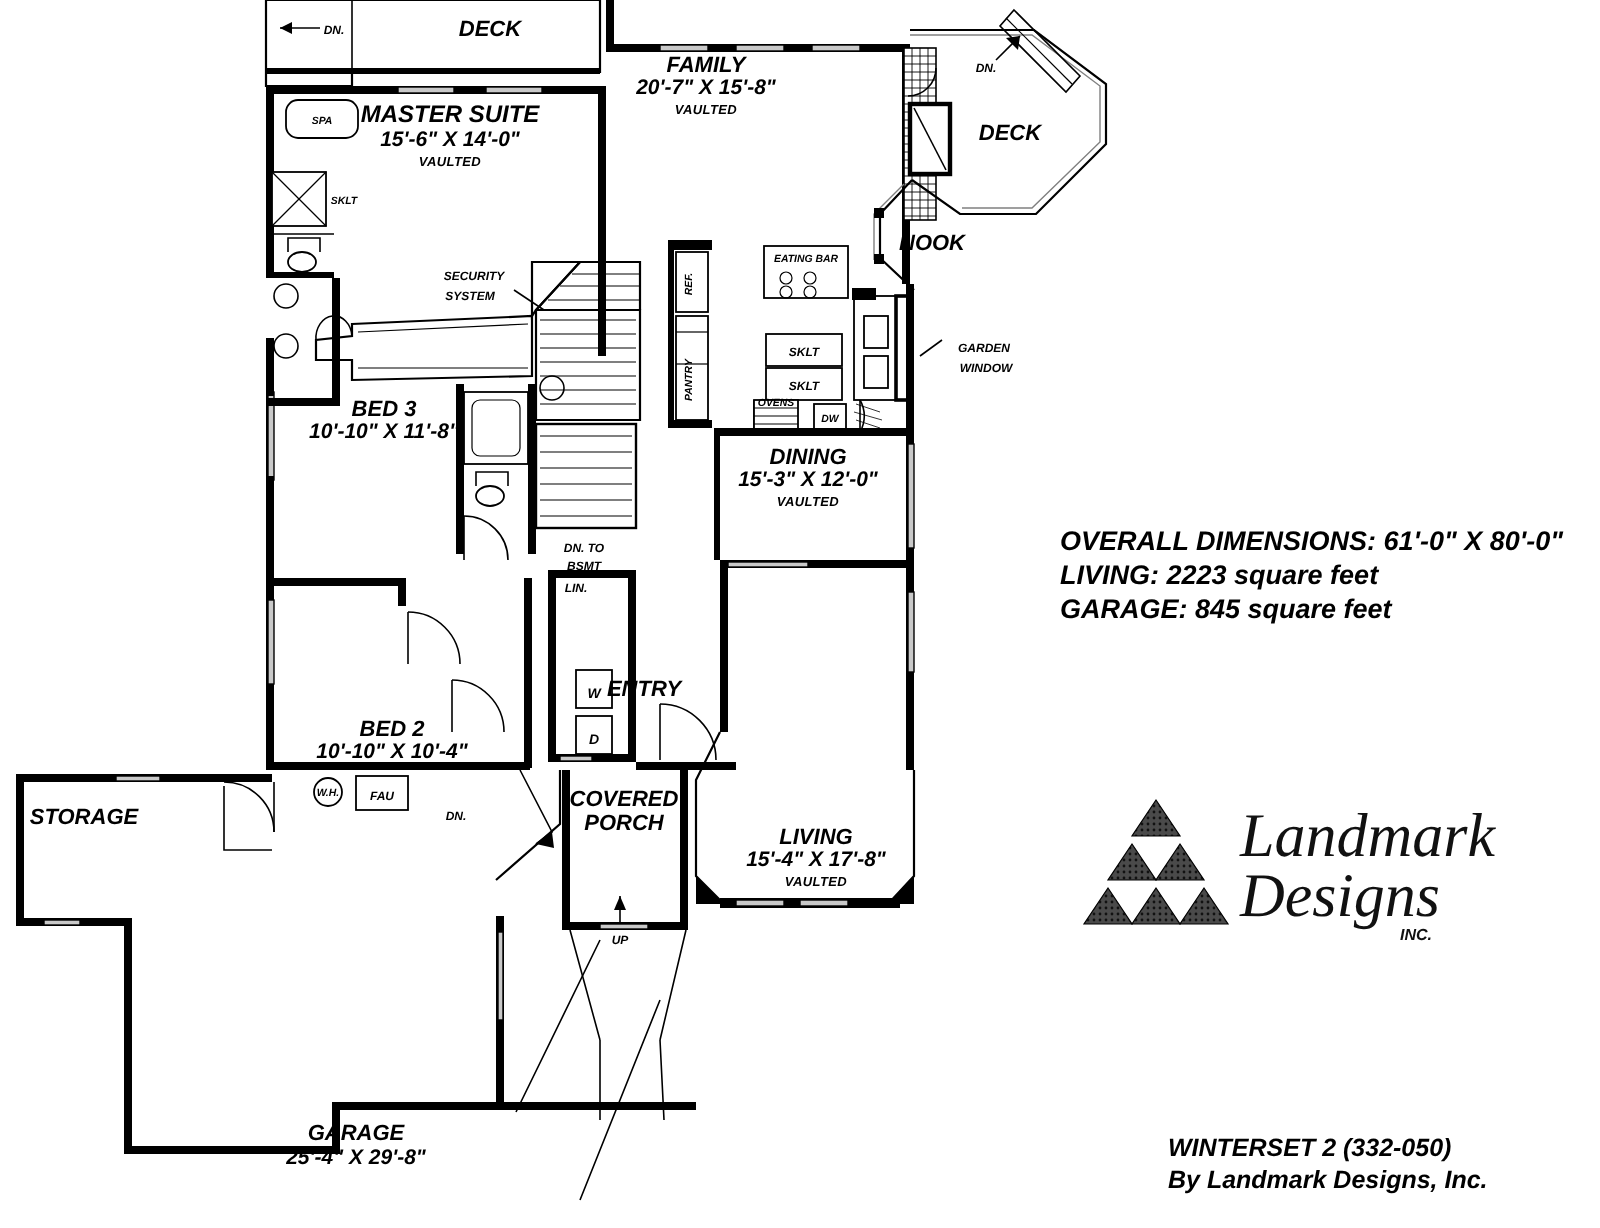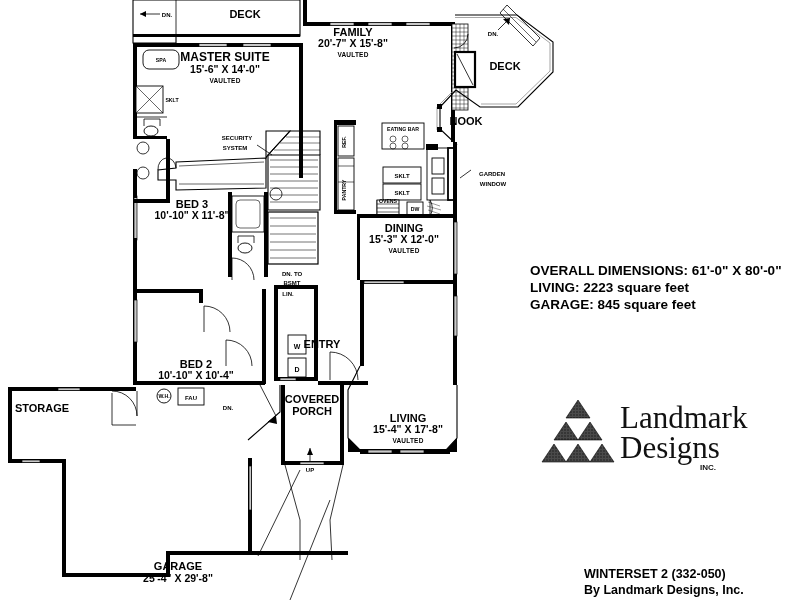--- a/index.html
+++ b/index.html
@@ -12,20 +12,21 @@
     height: 614px;
     position: relative;
     font-family: "Liberation Sans", sans-serif;
     overflow: hidden;
   }
   #plan-root {
     position: absolute;
     left: 0; top: 0;
     width: 800px;
     height: 614px;
+    font-style: italic;
   }
   svg { display: block; }
 
   text { font-family: "Liberation Sans", sans-serif; fill: #000; }
   .room-name { font-size: 11px; font-weight: bold; text-anchor: middle; }
   .room-name-lg { font-size: 12px; font-weight: bold; text-anchor: middle; }
   .room-dim { font-size: 10.5px; font-weight: bold; text-anchor: middle; }
   .room-sub { font-size: 6.5px; font-weight: bold; text-anchor: middle; letter-spacing: 0.2px;}
   .tiny-label { font-size: 6px; font-weight: bold; text-anchor: middle; }
   .tiny-label-5 { font-size: 5.2px; font-weight: bold; text-anchor: middle; }

